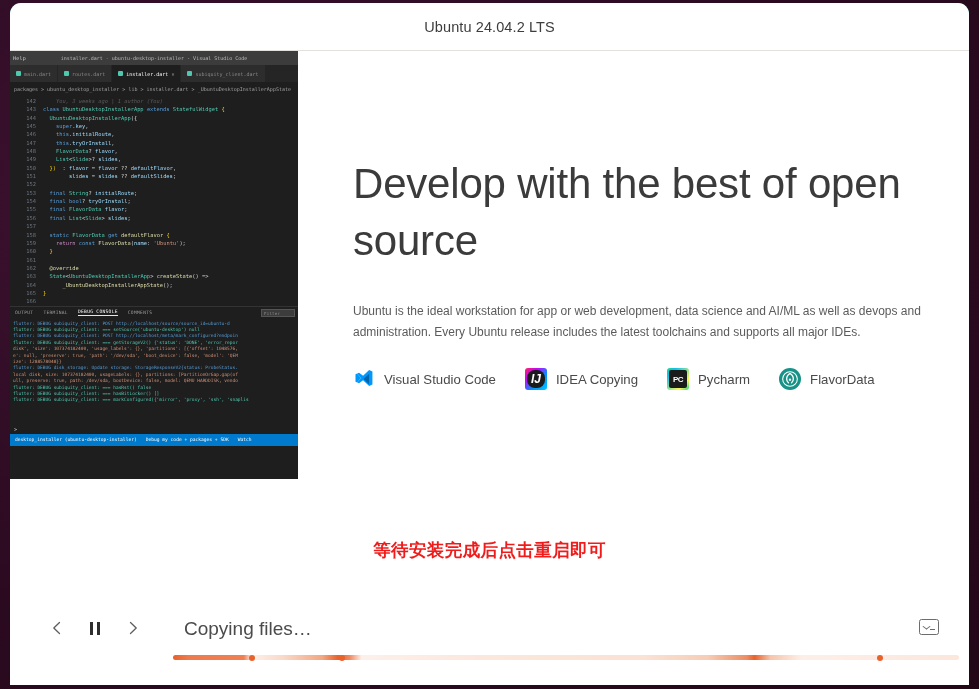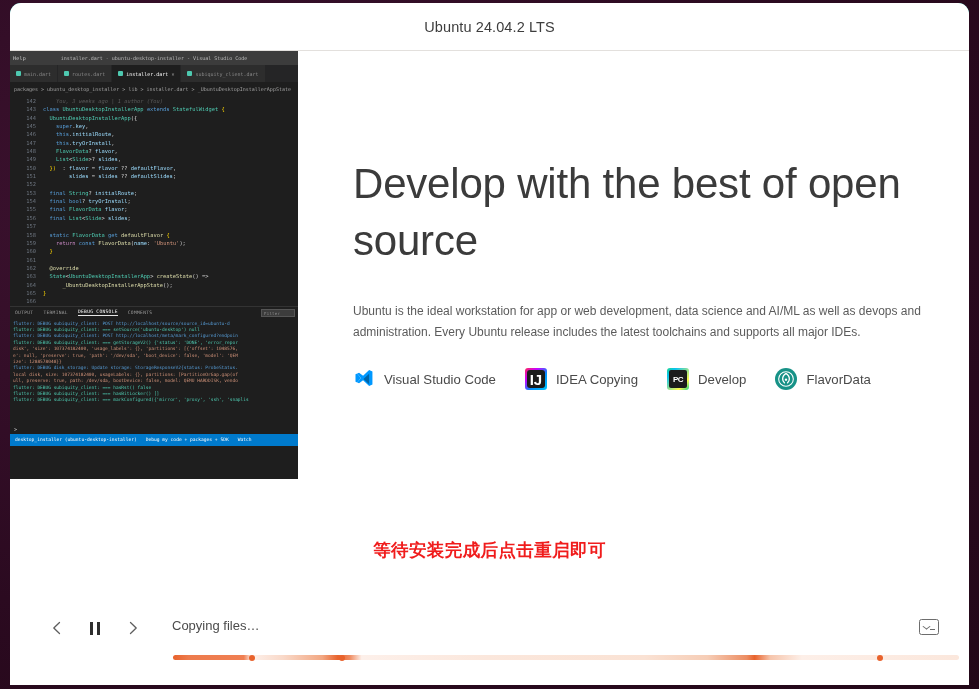--- a/index.html
+++ b/index.html
@@ -213,25 +213,26 @@
   
   .ico-vscode svg { display:block; }
   
   .ico-idea {
     border-radius: 3px;
     background: linear-gradient(135deg,#fe2857 0%,#cc00ff 28%,#0091ff 62%,#00c8ff 100%);
     padding: 2px;
   }
   .ico-idea .inner {
     width:100%; height:100%;
-    background:#1b1b1b; border-radius:3px;
+    background:#1b1b1b; border-radius:8px;
     display:flex; align-items:center; justify-content:center;
-    color:#fff; font-size:15px; font-weight:700;
+    color:#fff; font-size:12px; font-weight:700;
     font-family:"Liberation Sans", sans-serif;
     line-height:1;
+    font-style:italic;
   }
   
   .ico-pycharm {
     border-radius:3px;
     background: linear-gradient(135deg,#21d789 0%,#07c3f2 20%,#fcf84a 75%,#21d789 100%);
     padding:2px;
   }
   .ico-pycharm .inner {
     width:100%;height:100%;
     background:#1b1b1b;border-radius:2px;
@@ -276,22 +277,22 @@
     display:flex;align-items:center;justify-content:center;
     background:transparent; border:none; cursor:pointer;
     color:#5e5e5e;
   }
   .navbtn svg { display:block; }
   .pausebar { width:3.5px; height:13px; background:#2f2f2f; display:inline-block; }
   .pause-wrap { display:flex; gap:3.5px; }
 
   .status-label {
     position:absolute;
-    left: 162px; top: 25px;
-    font-size: 13px;
+    left: 174px; top: 25px;
+    font-size: 19px;
     color: #4b4b4b;
   }
   .progress {
     position:absolute;
     left: 163px; top: 652px;
     width: 786px; height: 5px;
   }
   .progress-track {
     position:absolute; left:0; top:0; width:100%; height:5px;
     border-radius:3px;
@@ -454,21 +455,21 @@
           <span class="app-ico ico-idea">
             <span class="inner">IJ</span>
           </span>
           <span class="label">IDEA Copying</span>
         </div>
 
         <div class="app-item">
           <span class="app-ico ico-pycharm">
             <span class="inner">PC</span>
           </span>
-          <span class="label">Develop</span>
+          <span class="label">Pycharm</span>
         </div>
 
         <div class="app-item">
           <span class="app-ico ico-gitkraken">
             <svg width="16" height="16" viewBox="0 0 24 24">
               <circle cx="12" cy="12" r="11" fill="none" stroke="#ffffff" stroke-width="1.6"></circle>
               <path d="M12 4c-3.2 1.6-5 4.6-5 8 0 2.4 1 4.4 2.6 5.8" fill="none" stroke="#ffffff" stroke-width="2" stroke-linecap="round"></path>
               <path d="M12 4c3.2 1.6 5 4.6 5 8 0 2.4-1 4.4-2.6 5.8" fill="none" stroke="#ffffff" stroke-width="2" stroke-linecap="round"></path>
               <circle cx="12" cy="13" r="1.8" fill="#ffffff"></circle>
             </svg>

